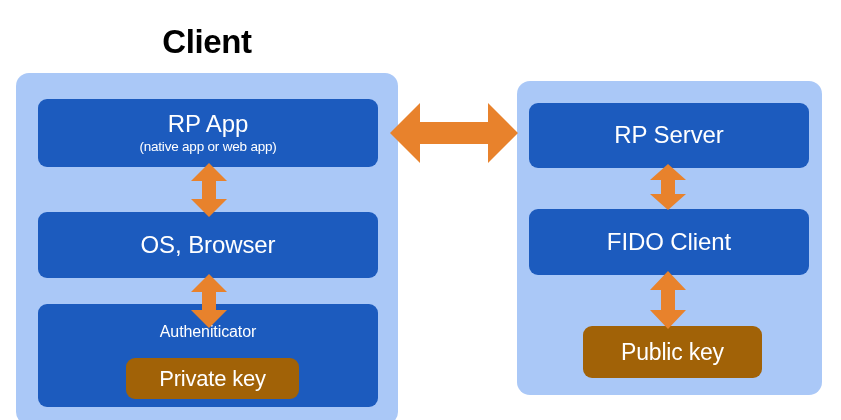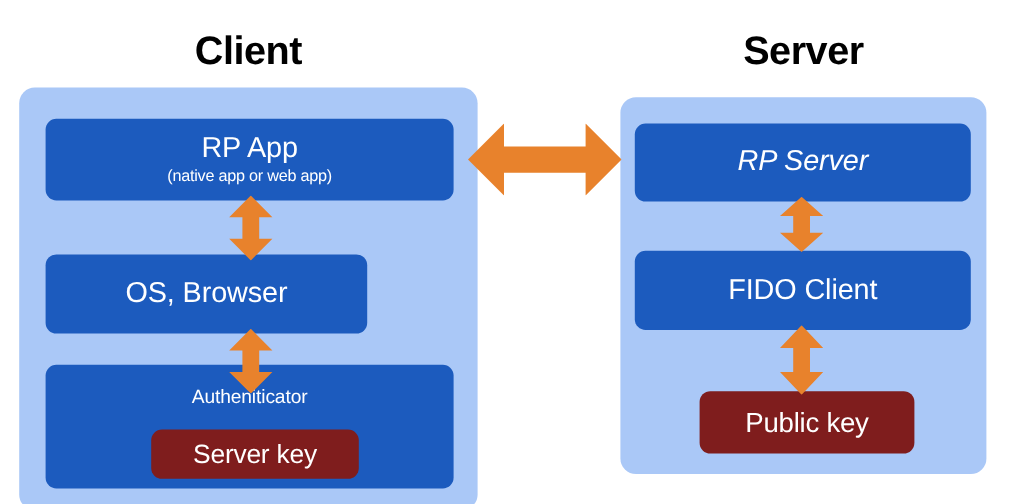--- a/index.html
+++ b/index.html
@@ -91,35 +91,35 @@
   }
   .block-label-small {
     font-size: 16px;
     font-weight: normal;
     line-height: 1.1;
     letter-spacing: -0.1px;
   }
 
   
   #rp-app-box     { left: 38px;  top: 86px;  width: 340px; height: 68px; }
-  #os-browser-box { left: 38px;  top: 199px; width: 268px; height: 66px; }
+  #os-browser-box { left: 38px;  top: 199px; width: 340px; height: 66px; }
   #authenticator-box {
     left: 38px;  top: 291px; width: 340px; height: 103px;
     justify-content: flex-start;
     padding-top: 19px;
   }
 
   
-  #rp-server-box   { left: 529px; top: 90px;  width: 280px; height: 65px; font-style: italic; }
+  #rp-server-box   { left: 529px; top: 90px;  width: 280px; height: 65px; }
   #fido-server-box { left: 529px; top: 196px; width: 280px; height: 66px; }
 
   
   .key-pill {
     position: absolute;
-    background: #7f1d1d;
+    background: #a16207;
     border-radius: 9px;
     color: #ffffff;
     display: flex;
     align-items: center;
     justify-content: center;
     font-size: 22px;
     letter-spacing: -0.2px;
     box-sizing: border-box;
   }
   #private-key-pill {
@@ -148,39 +148,38 @@
   #arrow-server-rp-fido    { left: 648px; top: 151px; }
   #arrow-server-fido-key   { left: 648px; top: 258px; }
 </style>
 </head>
 <body>
 
 <div class="canvas">
 
   <div class="section-title" id="client-title">Client</div>
 
-  <div class="section-title" id="server-title">Server</div>
 
   <div class="panel" id="client-panel"></div>
 
   <div class="block" id="rp-app-box">
     <div class="block-title">RP App</div>
     <div class="block-sub">(native app or web app)</div>
   </div>
 
   <div class="block" id="os-browser-box">
     <div class="block-title">OS, Browser</div>
   </div>
 
   <div class="block" id="authenticator-box">
     <div class="block-label-small">Autheniticator</div>
   </div>
 
   <div class="key-pill" id="private-key-pill">
-    <span>Server key</span>
+    <span>Private key</span>
   </div>
 
   <div class="panel" id="server-panel"></div>
 
   <div class="block" id="rp-server-box">
     <div class="block-title">RP Server</div>
   </div>
 
   <div class="block" id="fido-server-box">
     <div class="block-title">FIDO Client</div>

